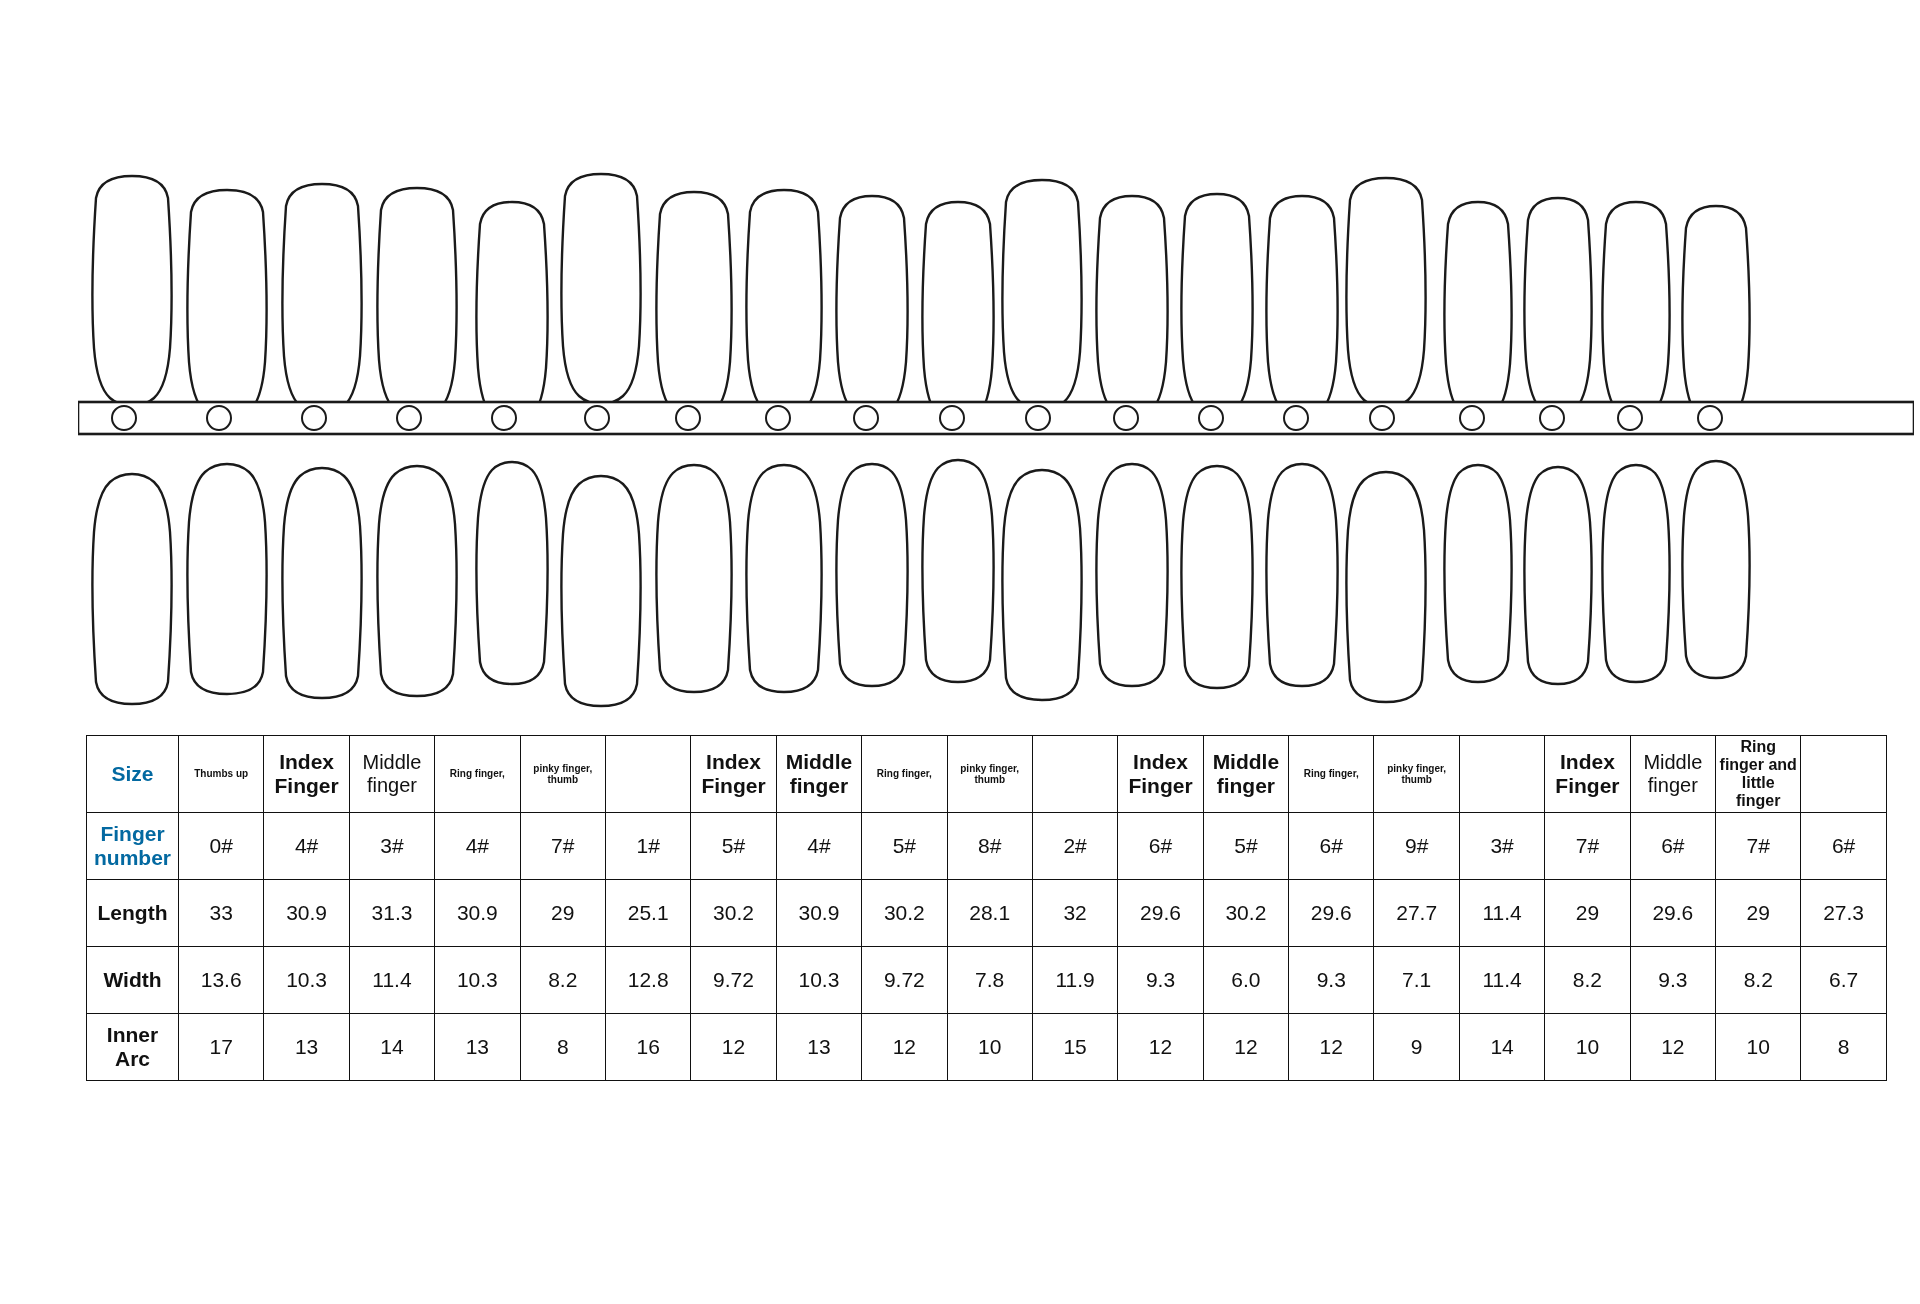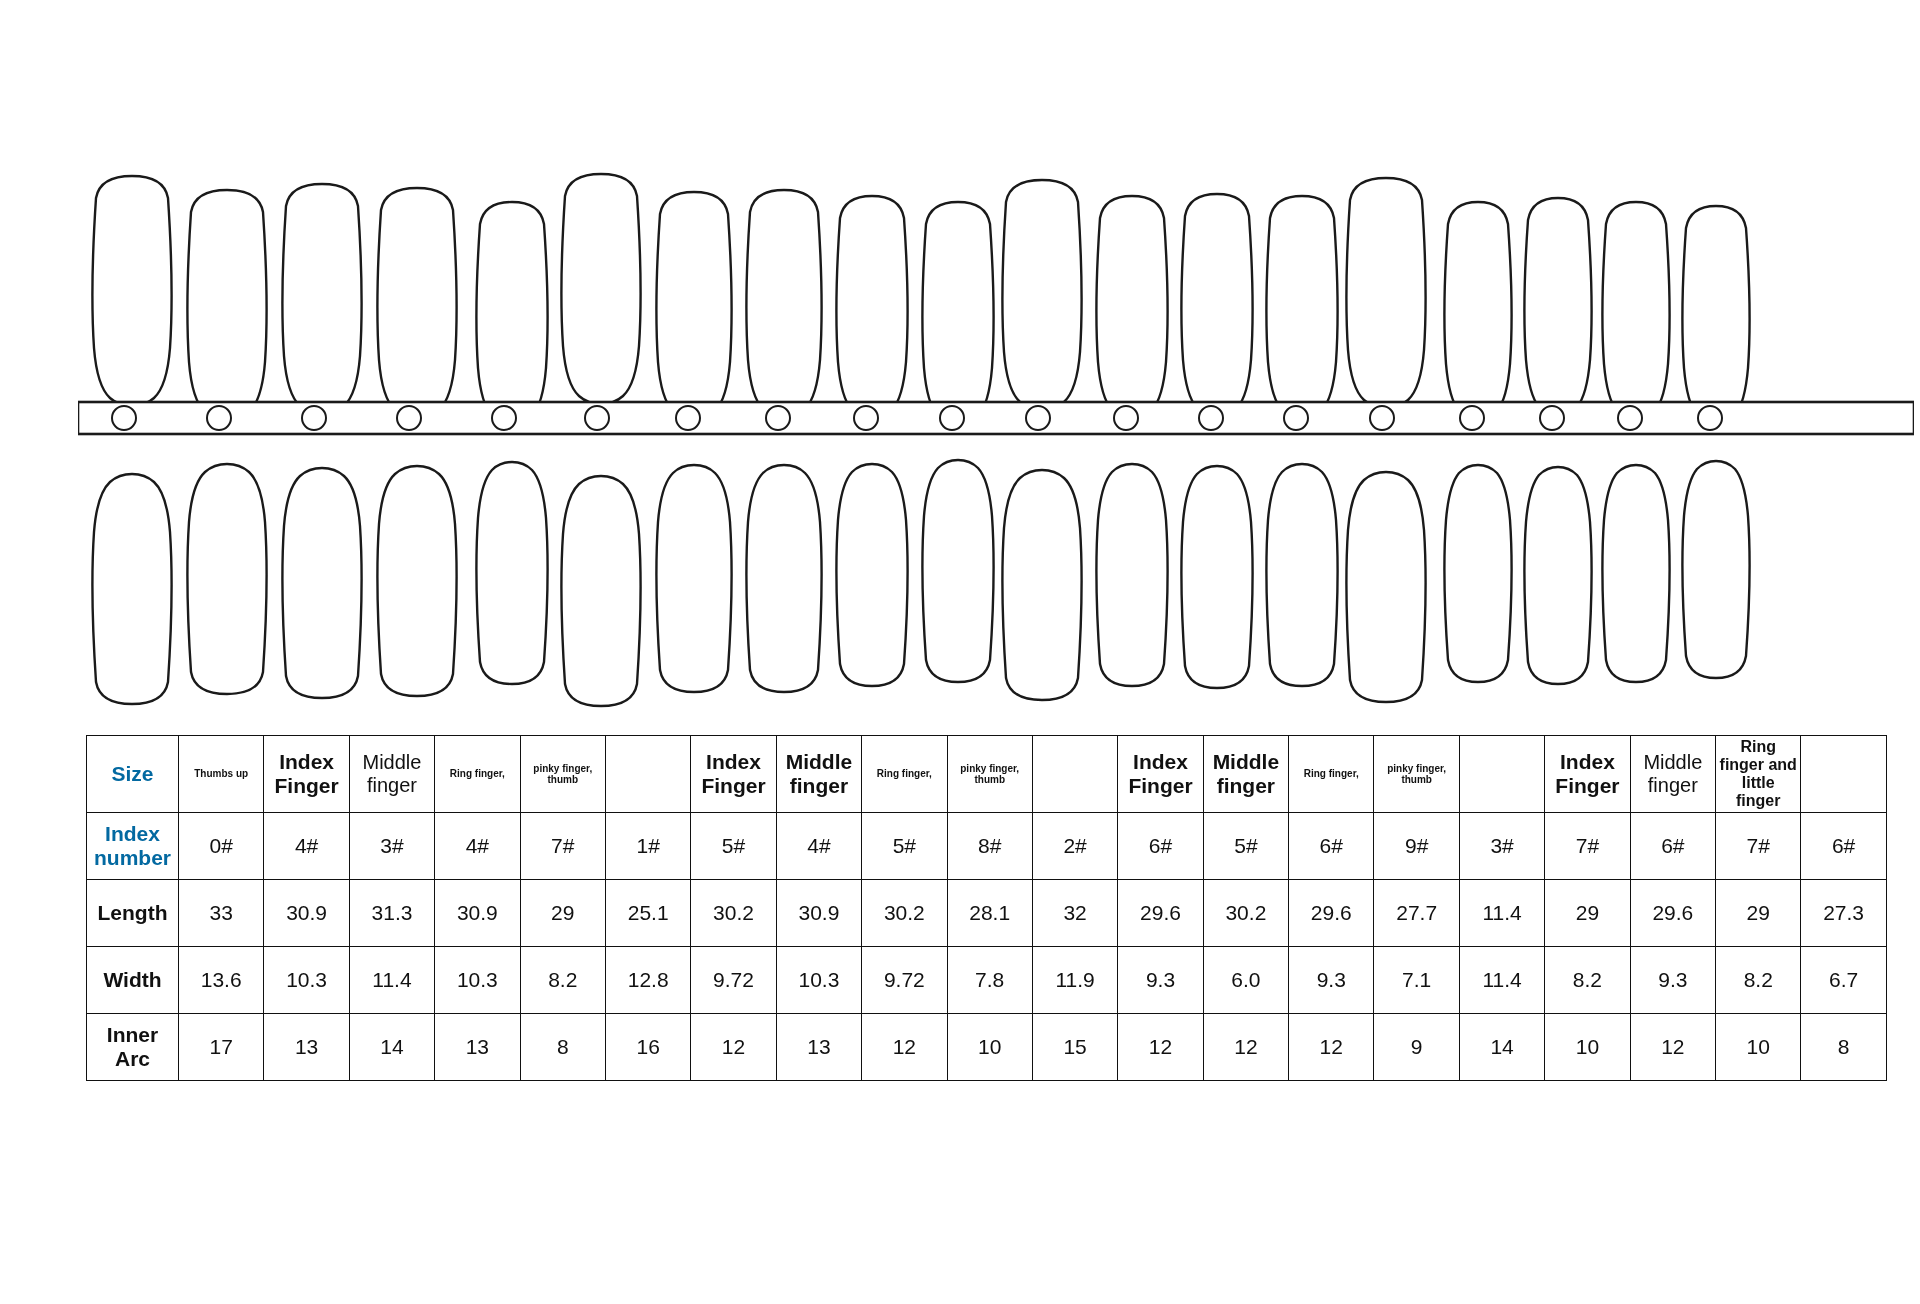--- a/index.html
+++ b/index.html
@@ -215,21 +215,21 @@
           <td class="finger small">pinky finger, thumb</td>
 
           <td class="finger small"></td>
           <td class="finger">Index Finger</td>
           <td class="finger plain">Middle finger</td>
           <td class="finger xsmall">Ring finger and little finger</td>
           <td class="finger small"></td>
         </tr>
 
         <tr>
-          <td class="rowlabel brown">Index number</td>
+          <td class="rowlabel brown">Finger number</td>
           <td class="numcell">0#</td>
           <td class="numcell">4#</td>
           <td class="numcell">3#</td>
           <td class="numcell">4#</td>
           <td class="numcell">7#</td>
           <td class="numcell">1#</td>
           <td class="numcell">5#</td>
           <td class="numcell">4#</td>
           <td class="numcell">5#</td>
           <td class="numcell">8#</td>

